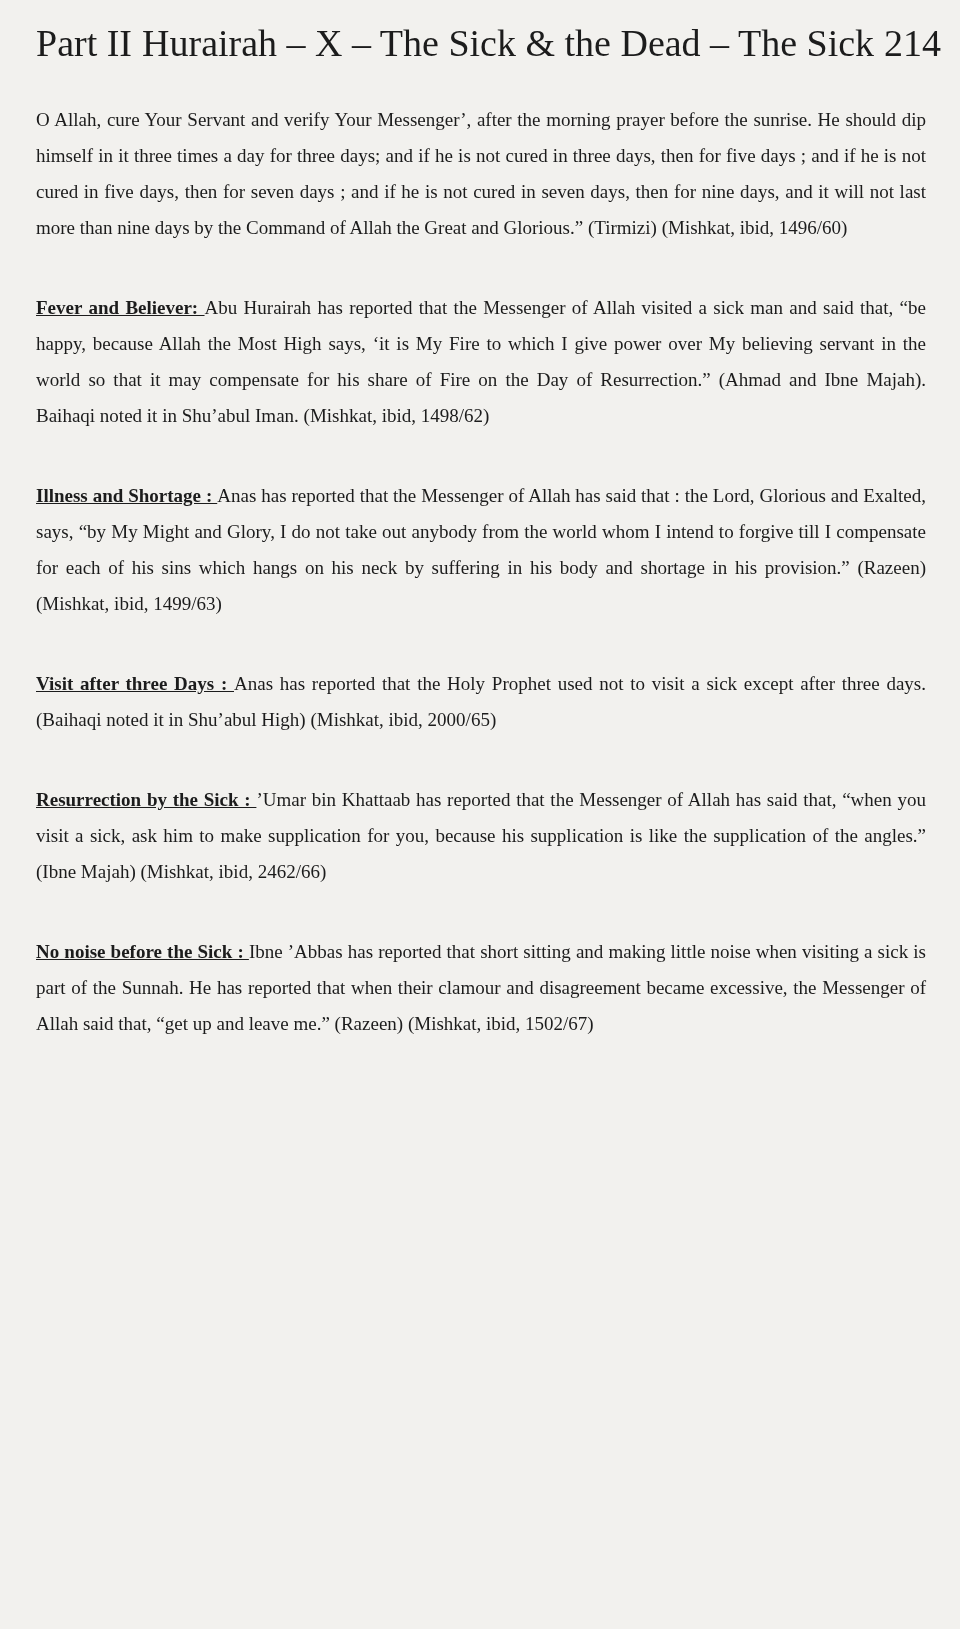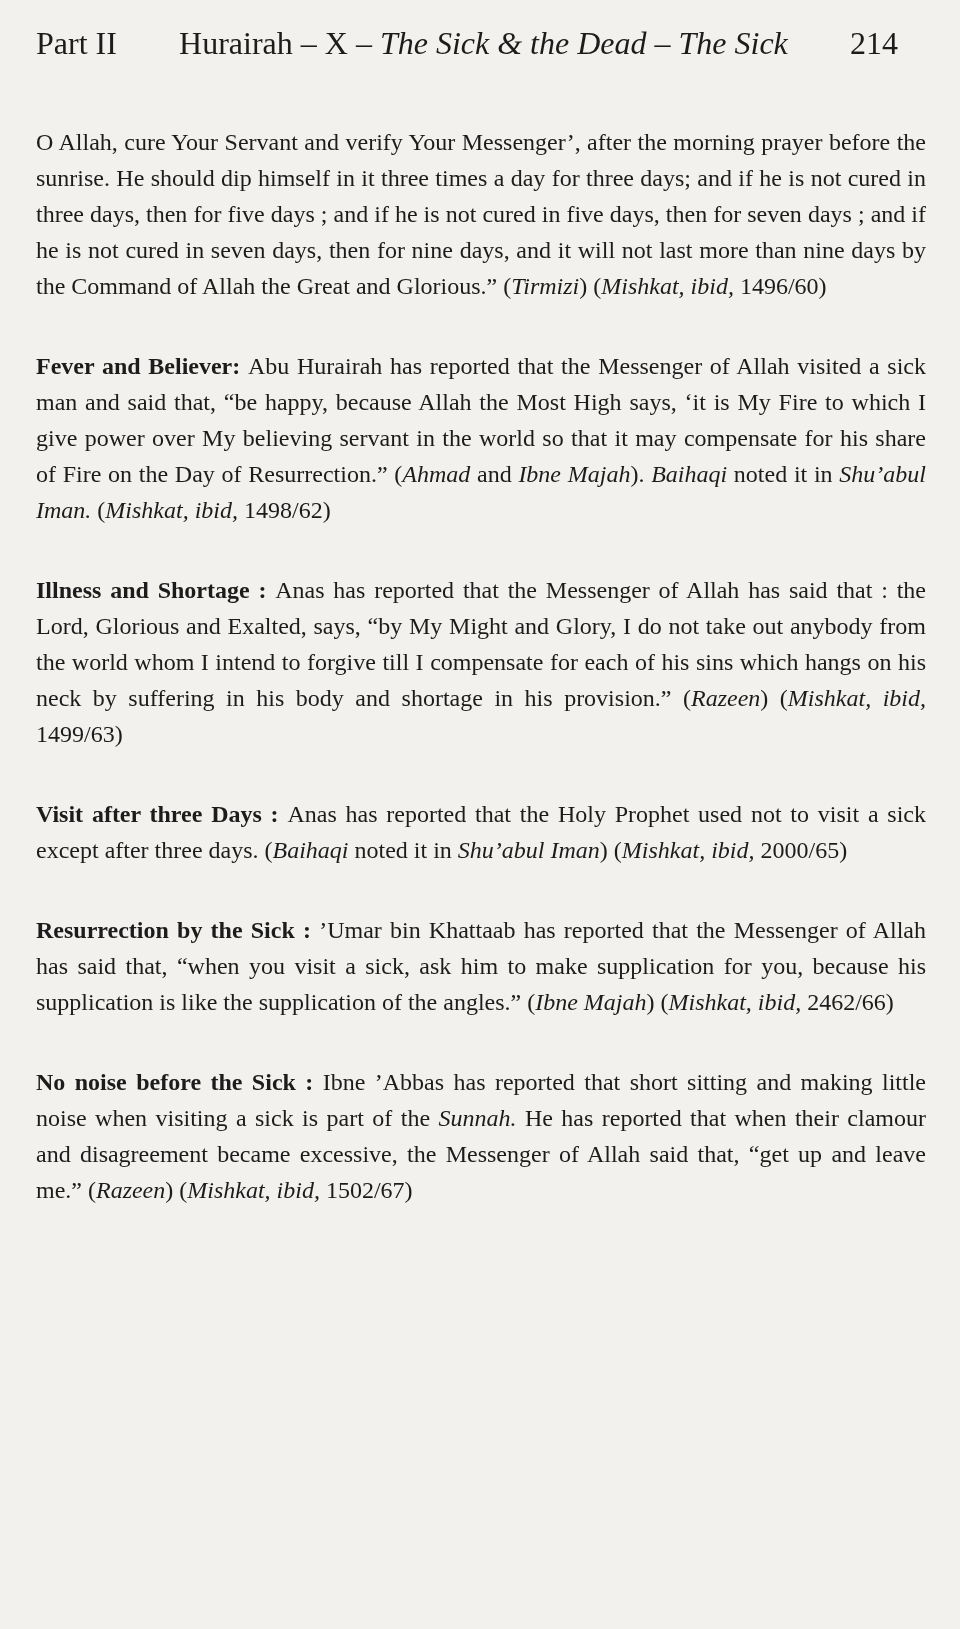--- a/index.html
+++ b/index.html
@@ -19,63 +19,63 @@
       radial-gradient(ellipse 140% 120% at 50% 45%, rgba(255,255,255,0.35), rgba(0,0,0,0) 70%),
       linear-gradient(180deg, #e9e8e5 0%, #f3f2ef 4%, #f3f2ef 96%, #eeede a 100%),
       #f2f1ee;
     color: #1c1c1c;
     font-family: "Liberation Serif", "DejaVu Serif", serif;
     overflow: hidden;
   }
   .page-header {
     display: flex;
     align-items: flex-end;
-    font-size: 32px;
+    font-size: 38px;
     line-height: 38px;
     white-space: nowrap;
-    margin-bottom: 62px;
+    margin-bottom: 40px;
   }
   .header-part { flex: 0 0 auto; }
   .header-section {
     flex: 1 1 auto;
     text-align: center;
     padding: 0 10px;
   }
   .header-pageno {
     flex: 0 0 auto;
     padding-right: 28px;
   }
   .body-text p {
-    font-size: 24px;
+    font-size: 19px;
     line-height: 36px;
     text-align: justify;
     margin: 0 0 44px 0;
   }
-  .b { font-weight: bold; }
-  .i { font-style: italic; }
+  .b { font-weight: bold; text-decoration: underline; }
+  .i { }
 </style>
 </head>
 <body>
 
 <div class="page">
 
   <div class="page-header">
     <span class="header-part">Part II</span>
     <span class="header-section"><span>Hurairah – X – </span><span class="i">The Sick &amp; the Dead – The Sick</span></span>
     <span class="header-pageno">214</span>
   </div>
 
   <div class="body-text">
 
     <p><span>O Allah, cure Your Servant and verify Your Messenger’, after the morning prayer before the sunrise. He should dip himself in it three times a day for three days; and if he is not cured in three days, then for five days ; and if he is not cured in five days, then for seven days ; and if he is not cured in seven days, then for nine days, and it will not last more than nine days by the Command of Allah the Great and Glorious.” (</span><span class="i">Tirmizi</span><span>) (</span><span class="i">Mishkat, ibid,</span><span> 1496/60)</span></p>
 
     <p><span class="b">Fever and Believer: </span><span>Abu Hurairah has reported that the Messenger of Allah visited a sick man and said that, “be happy, because Allah the Most High says, ‘it is My Fire to which I give power over My believing servant in the world so that it may compensate for his share of Fire on the Day of Resurrection.” (</span><span class="i">Ahmad</span><span> and </span><span class="i">Ibne Majah</span><span>). </span><span class="i">Baihaqi</span><span> noted it in </span><span class="i">Shu’abul Iman.</span><span> (</span><span class="i">Mishkat, ibid,</span><span> 1498/62)</span></p>
 
     <p><span class="b">Illness and Shortage : </span><span>Anas has reported that the Messenger of Allah has said that : the Lord, Glorious and Exalted, says, “by My Might and Glory, I do not take out anybody from the world whom I intend to forgive till I compensate for each of his sins which hangs on his neck by suffering in his body and shortage in his provision.” (</span><span class="i">Razeen</span><span>) (</span><span class="i">Mishkat, ibid,</span><span> 1499/63)</span></p>
 
-    <p><span class="b">Visit after three Days : </span><span>Anas has reported that the Holy Prophet used not to visit a sick except after three days. (</span><span class="i">Baihaqi</span><span> noted it in </span><span class="i">Shu’abul Iman</span><span>) (</span><span class="i">Mishkat, ibid,</span><span> 2000/65)</span></p>
+    <p><span class="b">Visit after three Days : </span><span>Anas has reported that the Holy Prophet used not to visit a sick except after three days. (</span><span class="i">Baihaqi</span><span> noted it in </span><span class="i">Shu’abul High</span><span>) (</span><span class="i">Mishkat, ibid,</span><span> 2000/65)</span></p>
 
     <p><span class="b">Resurrection by the Sick : </span><span>’Umar bin Khattaab has reported that the Messenger of Allah has said that, “when you visit a sick, ask him to make supplication for you, because his supplication is like the supplication of the angles.” (</span><span class="i">Ibne Majah</span><span>) (</span><span class="i">Mishkat, ibid,</span><span> 2462/66)</span></p>
 
     <p><span class="b">No noise before the Sick : </span><span>Ibne ’Abbas has reported that short sitting and making little noise when visiting a sick is part of the </span><span class="i">Sunnah.</span><span> He has reported that when their clamour and disagreement became excessive,  the Messenger of Allah said that, “get up and leave me.” (</span><span class="i">Razeen</span><span>) (</span><span class="i">Mishkat, ibid,</span><span> 1502/67)</span></p>
 
   </div>
 </div>
 
 </body></html>

